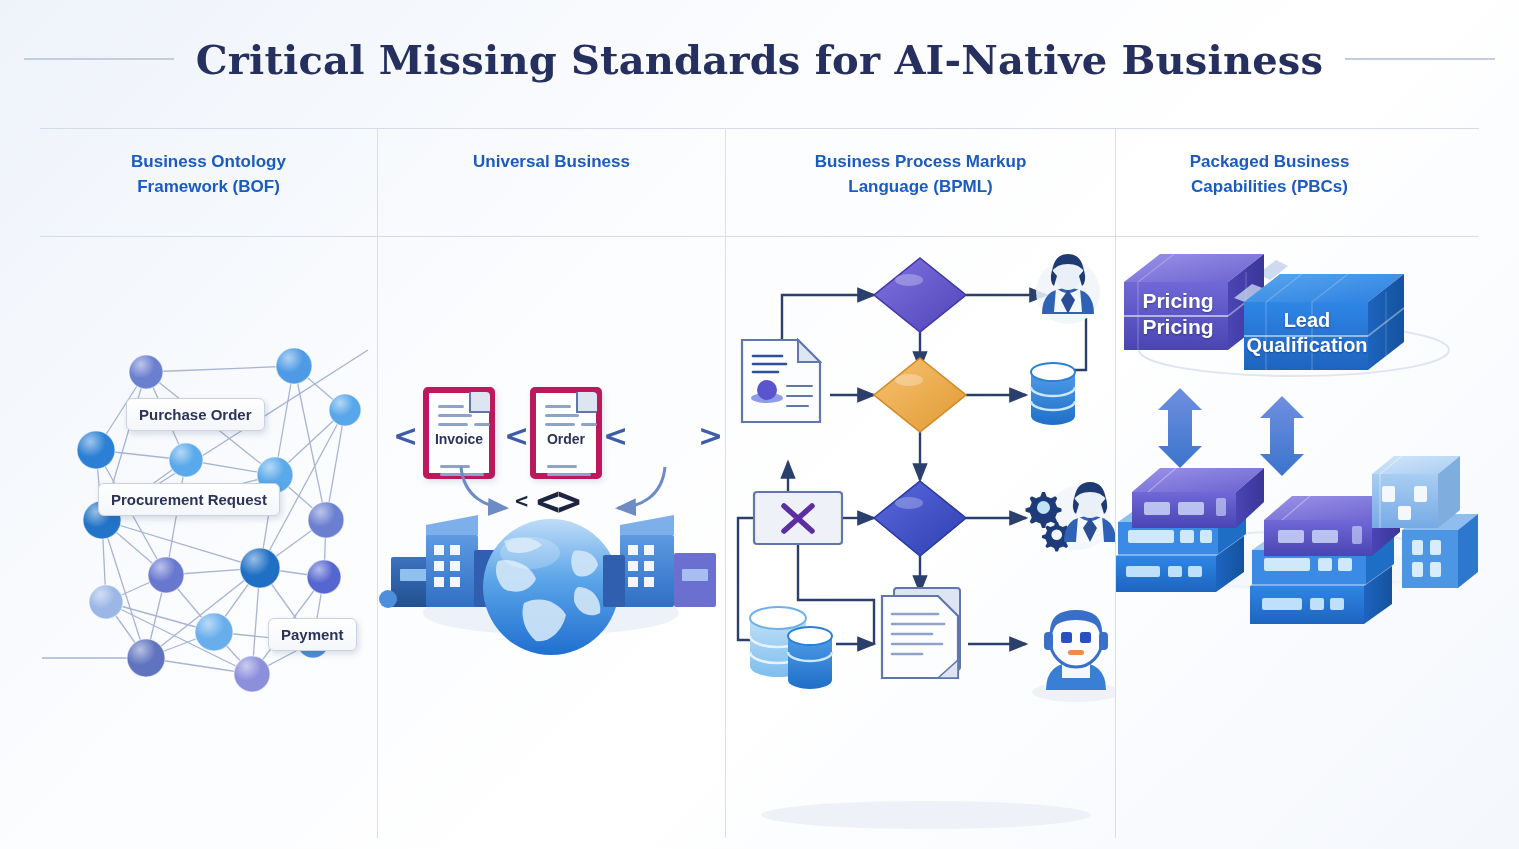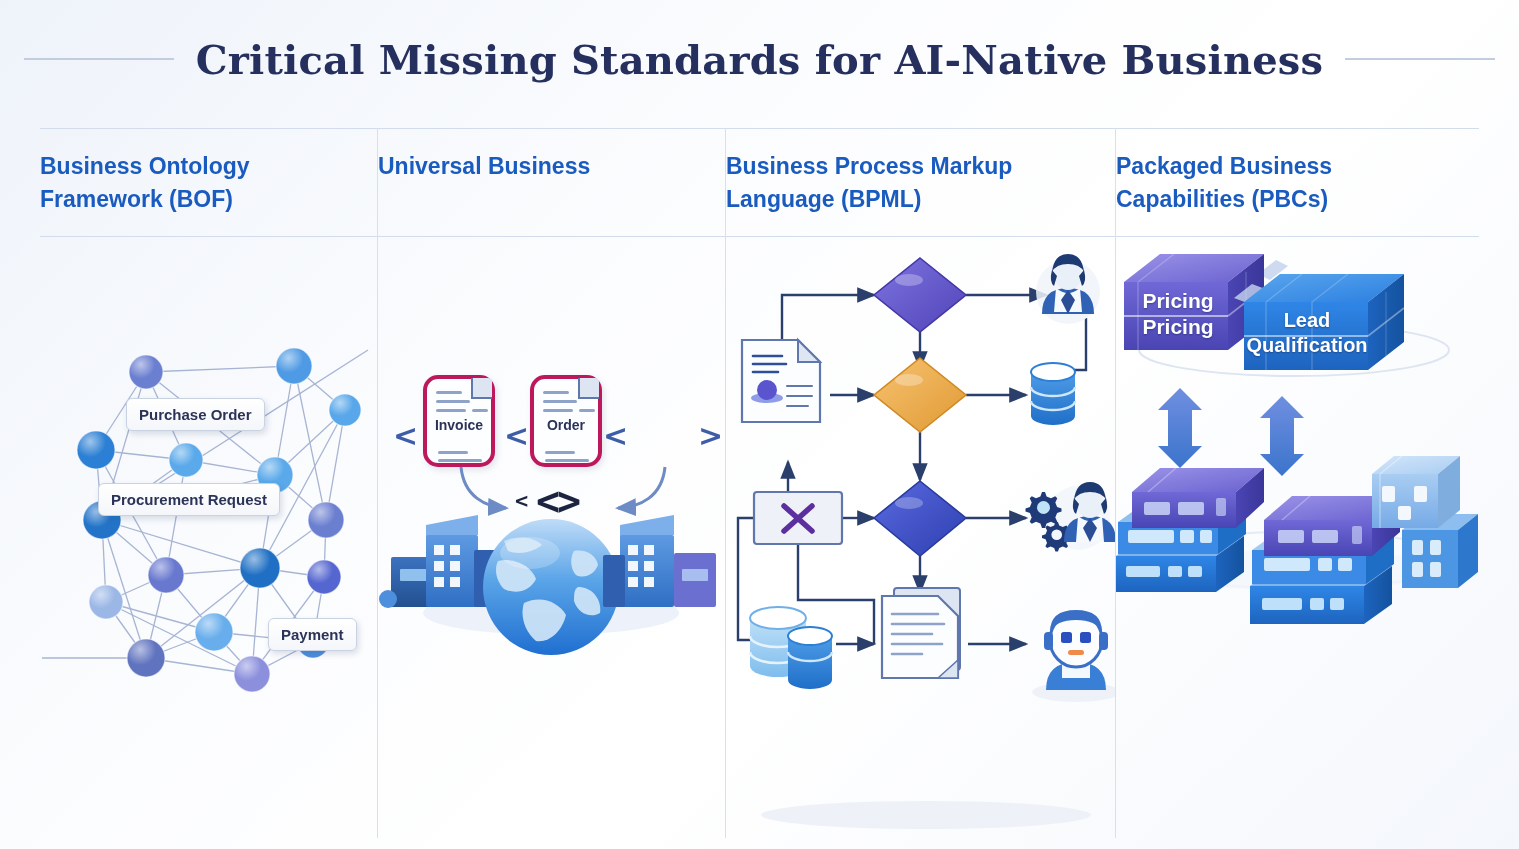--- a/index.html
+++ b/index.html
@@ -33,44 +33,45 @@
   }
   .hrule.top { top: 128px; }
   .hrule.mid { top: 236px; }
   .vrule {
     position: absolute; top: 128px; width: 1px; height: 710px;
     background: #d8e0ec;
   }
 
   .col-head {
     position: absolute; top: 150px; height: 76px;
-    text-align: left;
-    font-size: 23px; font-weight: 700; line-height: 1.45;
+    text-align: center;
+    font-size: 17px; font-weight: 700; line-height: 1.45;
     color: #1a5bbf;
     font-family: "Liberation Sans", sans-serif;
   }
 
   .panel { position: absolute; top: 240px; height: 598px; }
 
   
   #net-svg { position: absolute; left: 0; top: 0; }
   .node-label {
     position: absolute;
     background: linear-gradient(180deg,#ffffff 0%, #f4f6fa 100%);
     border: 1px solid #c9d2e0; border-radius: 6px;
     box-shadow: 2px 3px 6px rgba(40,60,100,.16);
     color: #2b3358; font-size: 15px; font-weight: 600;
     padding: 7px 12px; white-space: nowrap; margin-top: 28px;
   }
 
   
   .doc-card {
     position: absolute; width: 72px; height: 92px;
-    background: #fdfeff; border: 4px solid #be185d; border-radius: 15px;
+    background: #fdfeff; border: 6px solid #be185d; border-radius: 5px;
     box-shadow: 2px 3px 6px rgba(40,60,100,.13);
+    margin-top: 12px;
   }
   .doc-card .fold {
     position: absolute; right: -1px; top: -1px;
     width: 21px; height: 21px;
     background: #dde4f2;
     border-left: 2px solid #5f77ad; border-bottom: 2px solid #5f77ad;
     border-radius: 0 4px 0 0;
   }
   .doc-card .ln {
     position: absolute; height: 3px; background: #8fa3c9; border-radius: 2px;
@@ -117,21 +118,21 @@
   <div>Business Ontology</div>
   <div>Framework (BOF)</div>
 </div>
 <div class="col-head" style="left:378px; width:347px">
   <div>Universal Business</div>
 </div>
 <div class="col-head" style="left:726px; width:389px">
   <div>Business Process Markup</div>
   <div>Language (BPML)</div>
 </div>
-<div class="col-head" style="left:1116px;width:363px">
+<div class="col-head" style="left:1088px;width:363px">
   <div>Packaged Business</div>
   <div>Capabilities (PBCs)</div>
 </div>
 
 <div class="panel" style="left:40px; width:337px">
   <svg id="net-svg" width="337" height="598" viewBox="0 0 337 598">
     <defs>
       <radialGradient id="nodeShine" cx="35%" cy="28%" r="75%">
         <stop offset="0%" stop-color="#ffffff" stop-opacity=".55"></stop>
         <stop offset="55%" stop-color="#ffffff" stop-opacity="0"></stop>

